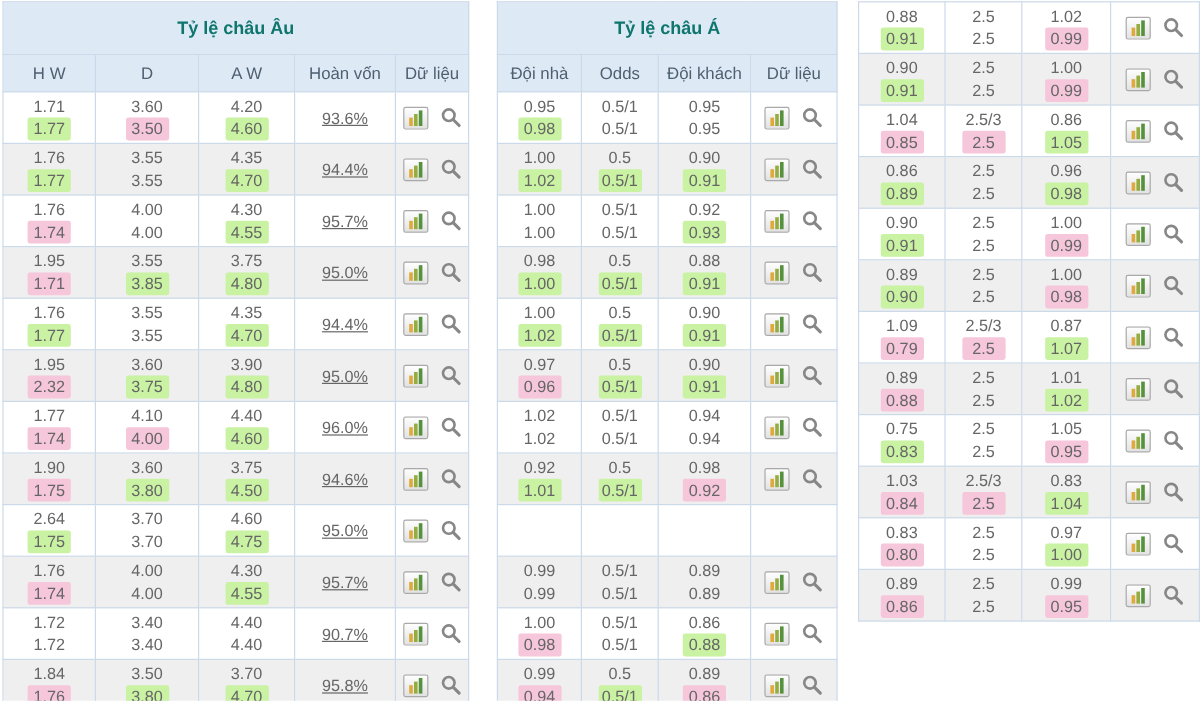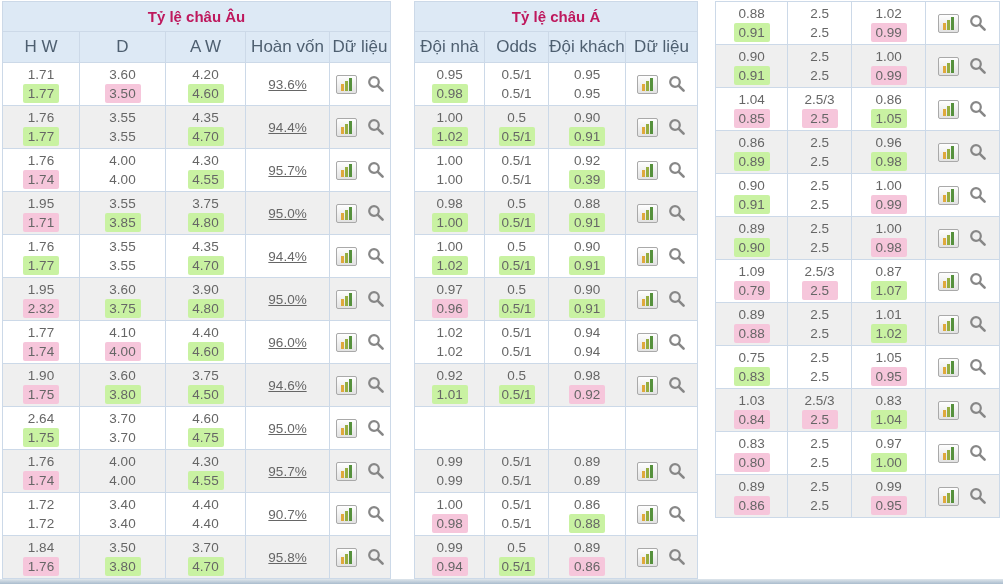--- a/index.html
+++ b/index.html
@@ -4,22 +4,22 @@
 <style>
   * { box-sizing: border-box; }
   html,body { margin:0; padding:0; background:#fff; width:1003px; height:584px; overflow:hidden;
     font-family:"Liberation Sans", sans-serif; }
   .wrap { display:flex; align-items:flex-start; padding:1px 0 0 2px; }
   table.odds-table { border-collapse:collapse; table-layout:fixed; background:#fff; }
   #t0 { width:388px; margin-right:23px; }
   #t1 { width:283px; margin-right:17px; }
   #t2 { width:284px; }
   .odds-table th, .odds-table td { border:1px solid #ccd9e8; text-align:center; padding:0; }
-  .title-row th { background:#dde9f5; color:#be185d; font-size:15px; font-weight:bold; height:30px; }
-  .head-row th { background:#dde9f5; color:#4e5f70; font-size:17px; font-weight:normal; height:31px; }
+  .title-row th { background:#dde9f5; color:#0f766e; font-size:15px; font-weight:bold; height:44px; }
+  .head-row th { background:#dde9f5; color:#4e5f70; font-size:14px; font-weight:normal; height:31px; }
   td.odds-cell, td.pct-cell, td.data-cell { height:43px; color:#666; font-size:13.5px; background:#fff; }
   tr.alt td { background:#efefef; }
   .line { line-height:19px; height:19px; }
   .val { display:inline-block; min-width:36px; padding:0 3px; border-radius:2px; }
   .hl-g { background:#c9f2a2; }
   .hl-p { background:#f6c6db; }
   .pct-cell { font-size:13.5px;text-decoration:underline; }
   .data-cell .icon-pair { display:inline-flex; align-items:center; gap:10px; }
   .chart-btn { display:inline-flex; align-items:flex-end; justify-content:center; gap:1px;
     width:21px; height:19px; padding:2px 3px; cursor:pointer;
@@ -469,21 +469,21 @@
           <td class="odds-cell">
             <div class="line"><span class="val">1.00</span></div>
             <div class="line"><span class="val">1.00</span></div>
           </td>
           <td class="odds-cell">
             <div class="line"><span class="val">0.5/1</span></div>
             <div class="line"><span class="val">0.5/1</span></div>
           </td>
           <td class="odds-cell">
             <div class="line"><span class="val">0.92</span></div>
-            <div class="line"><span class="val hl-g">0.39</span></div>
+            <div class="line"><span class="val hl-g">0.93</span></div>
           </td>
           <td class="data-cell"><span class="icon-pair">
               <span class="chart-btn">
                 <i class="b1"></i>
                 <i class="b2"></i>
                 <i class="b3"></i>
               </span>
               <span class="search-ic">
                 <svg width="18" height="18" viewBox="0 0 18 18">
                   <circle cx="7" cy="7" r="4.8" fill="none" stroke="#878787" stroke-width="2.2"></circle>

